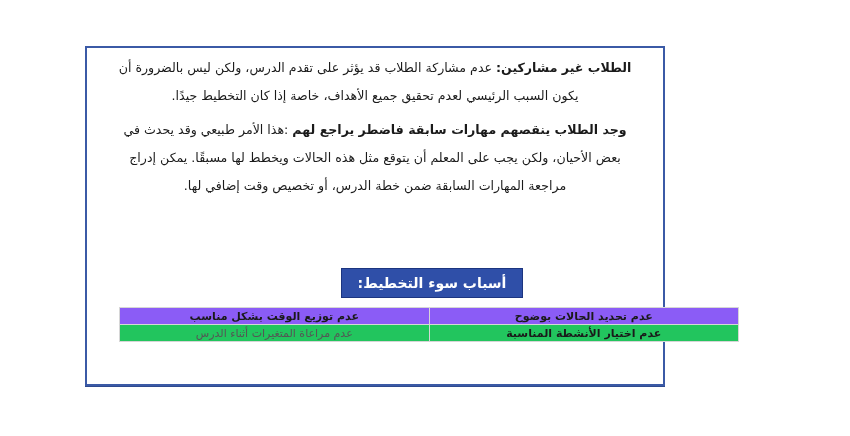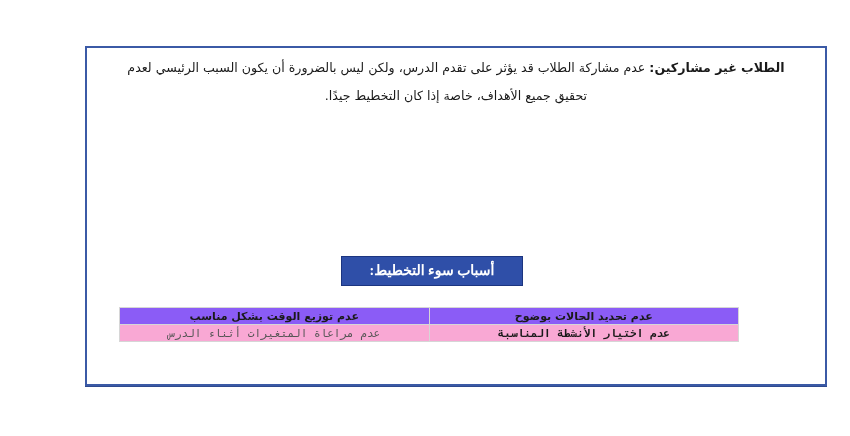--- a/index.html
+++ b/index.html
@@ -12,21 +12,21 @@
   }
   body {
     position: relative;
     font-family: "DejaVu Sans", sans-serif;
     color: #1a1a1a;
   }
   .frame {
     position: absolute;
     left: 85px;
     top: 46px;
-    width: 742px;
+    width: 580px;
     height: 340px;
     border: 2px solid #3b5aa6;
     box-shadow: 0 1px 0 #2f4a8f;
     background: #ffffff;
     box-sizing: border-box;
     direction: rtl;
   }
   .para {
     position: absolute;
     left: 24px;
@@ -38,63 +38,65 @@
   }
   .para b {
     font-weight: bold;
   }
   .p1 { top: 6px; }
   .p2 { top: 68px; }
   .p3 { top: 157px; }
   .heading-box {
     position: absolute;
     left: 254px;
-    top: 208px;
+    top: 220px;
     width: 180px;
     height: 28px;
     background: #2f4fa8;
     border: 1px solid #1c3580;
     color: #ffffff;
     font-size: 14px;
     font-weight: bold;
     text-align: center;
     line-height: 28px;
     direction: rtl;
-    font-family: Liberation Serif, serif;
   }
   table.reasons {
     position: absolute;
     left: 32px;
     top: 259px;
     width: 620px;
     border-collapse: collapse;
     direction: rtl;
     font-size: 11px;
   }
   table.reasons td {
     border: 1px solid #d6d6d6;
     text-align: center;
     height: 16px;
     padding: 0 4px;
     width: 50%;
   }
   table.reasons tr.r1 td { background: #8b5cf6; font-weight: bold; }
-  table.reasons tr.r2 td { background: #f9a8d4; font-family: Liberation Mono, monospace; }
+  table.reasons tr.r2 td { background: #22c55e; }
   table.reasons tr.r2 td.c1 { font-weight: bold; margin-left: 28px; }
   table.reasons tr.r2 td.c2 { color: #555555; font-weight: normal; }
 </style>
 </head>
 <body>
 
 <div class="frame">
 
   <div class="para p1">
     <b>الطلاب غير مشاركين:</b><span> عدم مشاركة الطلاب قد يؤثر على تقدم الدرس، ولكن ليس بالضرورة أن يكون السبب الرئيسي لعدم تحقيق جميع الأهداف، خاصة إذا كان التخطيط جيدًا.</span>
   </div>
 
+  <div class="para p2">
+    <b>وجد الطلاب ينقصهم مهارات سابقة فاضطر يراجع لهم</b><span> :هذا الأمر طبيعي وقد يحدث في بعض الأحيان، ولكن يجب على المعلم أن يتوقع مثل هذه الحالات ويخطط لها مسبقًا. يمكن إدراج مراجعة المهارات السابقة ضمن خطة الدرس، أو تخصيص وقت إضافي لها.</span>
+  </div>
 
 
   <div class="heading-box">أسباب سوء التخطيط:</div>
 
   <table class="reasons">
     <tbody>
         <tr class="r1">
       <td class="c1">عدم تحديد الحالات بوضوح</td>
       <td class="c2">عدم توزيع الوقت بشكل مناسب</td>
     </tr>

